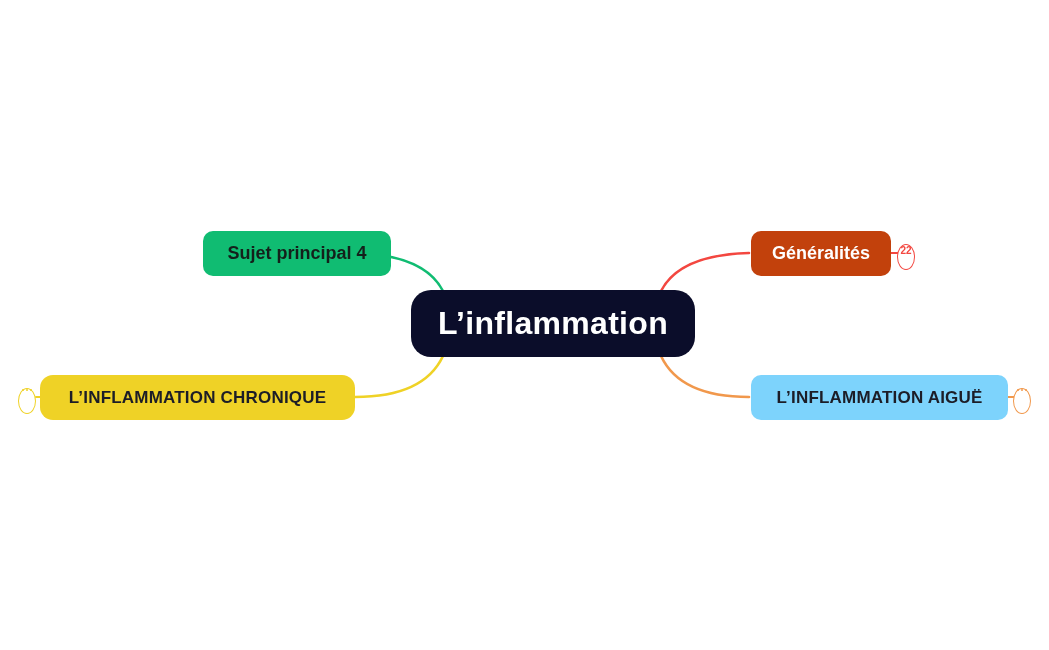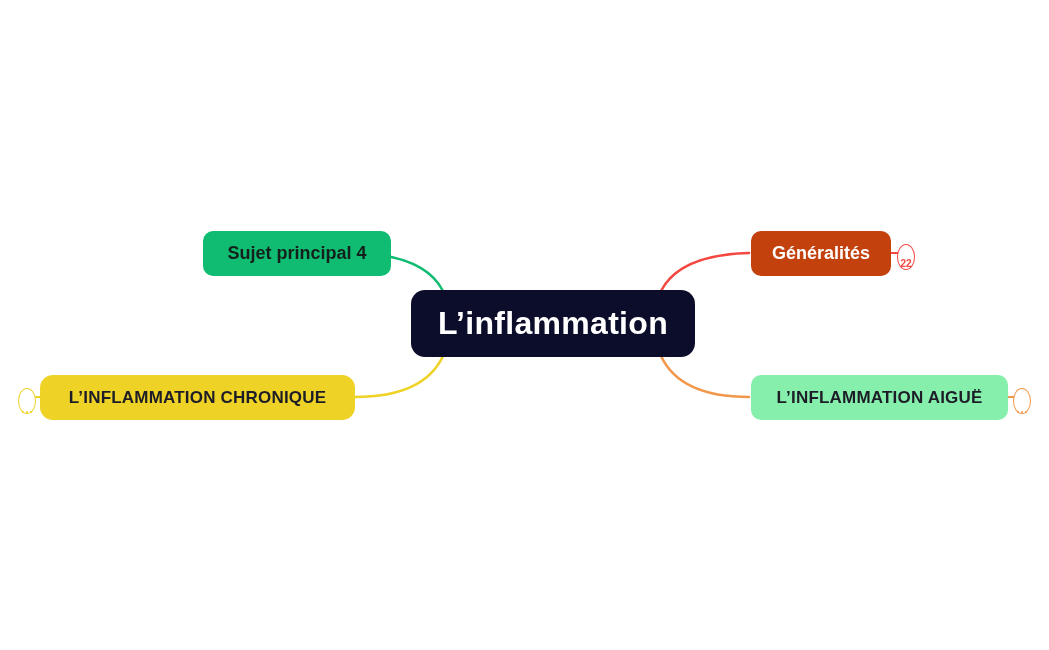--- a/index.html
+++ b/index.html
@@ -26,37 +26,37 @@
     box-sizing: border-box;
     border-radius: 10px;
     font-weight: 700;
     white-space: nowrap;
     cursor: pointer;
     user-select: none;
   }
   .node-root {
     left: 411px; top: 290px;
     width: 284px; height: 67px;
-    border-radius: 14px;
+    border-radius: 20px;
     font-size: 32px;
     letter-spacing: 0.3px;
   }
   .node-b0 { left: 167px; top: 231px; width: 188px; height: 45px; font-size: 18px; margin-left: 36px; }
   .node-b1 { left: 751px; top: 231px; width: 140px; height: 45px; font-size: 18px; }
   .node-b2 { left: 40px;  top: 375px; width: 315px; height: 45px; font-size: 17px; letter-spacing: 0.2px; }
   .node-b3 { left: 751px; top: 375px; width: 257px; height: 45px; font-size: 17px; letter-spacing: 0.2px; }
   .badge {
     position: absolute;
     box-sizing: border-box;
     width: 18px; height: 26px;
     background: #ffffff;
     border: 1.6px solid currentColor;
     border-radius: 50%;
     display: flex;
-    align-items: flex-end;
+    align-items: flex-start;
     justify-content: center;
     cursor: pointer;
     user-select: none;
   }
   .badge-count { left: 897px; top: 244px; font-size: 10px; font-weight: 700; }
   .badge-more-left  { left: 18px;   top: 388px; }
   .badge-more-right { left: 1013px; top: 388px; }
   .dots { display: flex; gap: 2px; }
   .dots i { display: block; width: 2px; height: 2px; border-radius: 50%; background: currentColor; }
 </style>
@@ -84,21 +84,21 @@
   </div>
 
   <div class="node node-b1" style="background: #c2410c; color: rgb(255, 255, 255);">
     <span>Généralités</span>
   </div>
 
   <div class="node node-b2" style="background: rgb(239, 210, 38); color: rgb(28, 29, 39); border-radius: 13px;">
     <span>L’INFLAMMATION CHRONIQUE</span>
   </div>
 
-  <div class="node node-b3" style="background: #86efac; color: rgb(28, 29, 39);">
+  <div class="node node-b3" style="background: #7dd3fc; color: rgb(28, 29, 39);">
     <span>L’INFLAMMATION AIGUË</span>
   </div>
 
   <div class="badge badge-count" style="color: rgb(243, 71, 64);">
     <span>22</span>
   </div>
 
   <div class="badge badge-more-left" style="color: rgb(239, 210, 38);">
     <span class="dots">
         <i></i>

